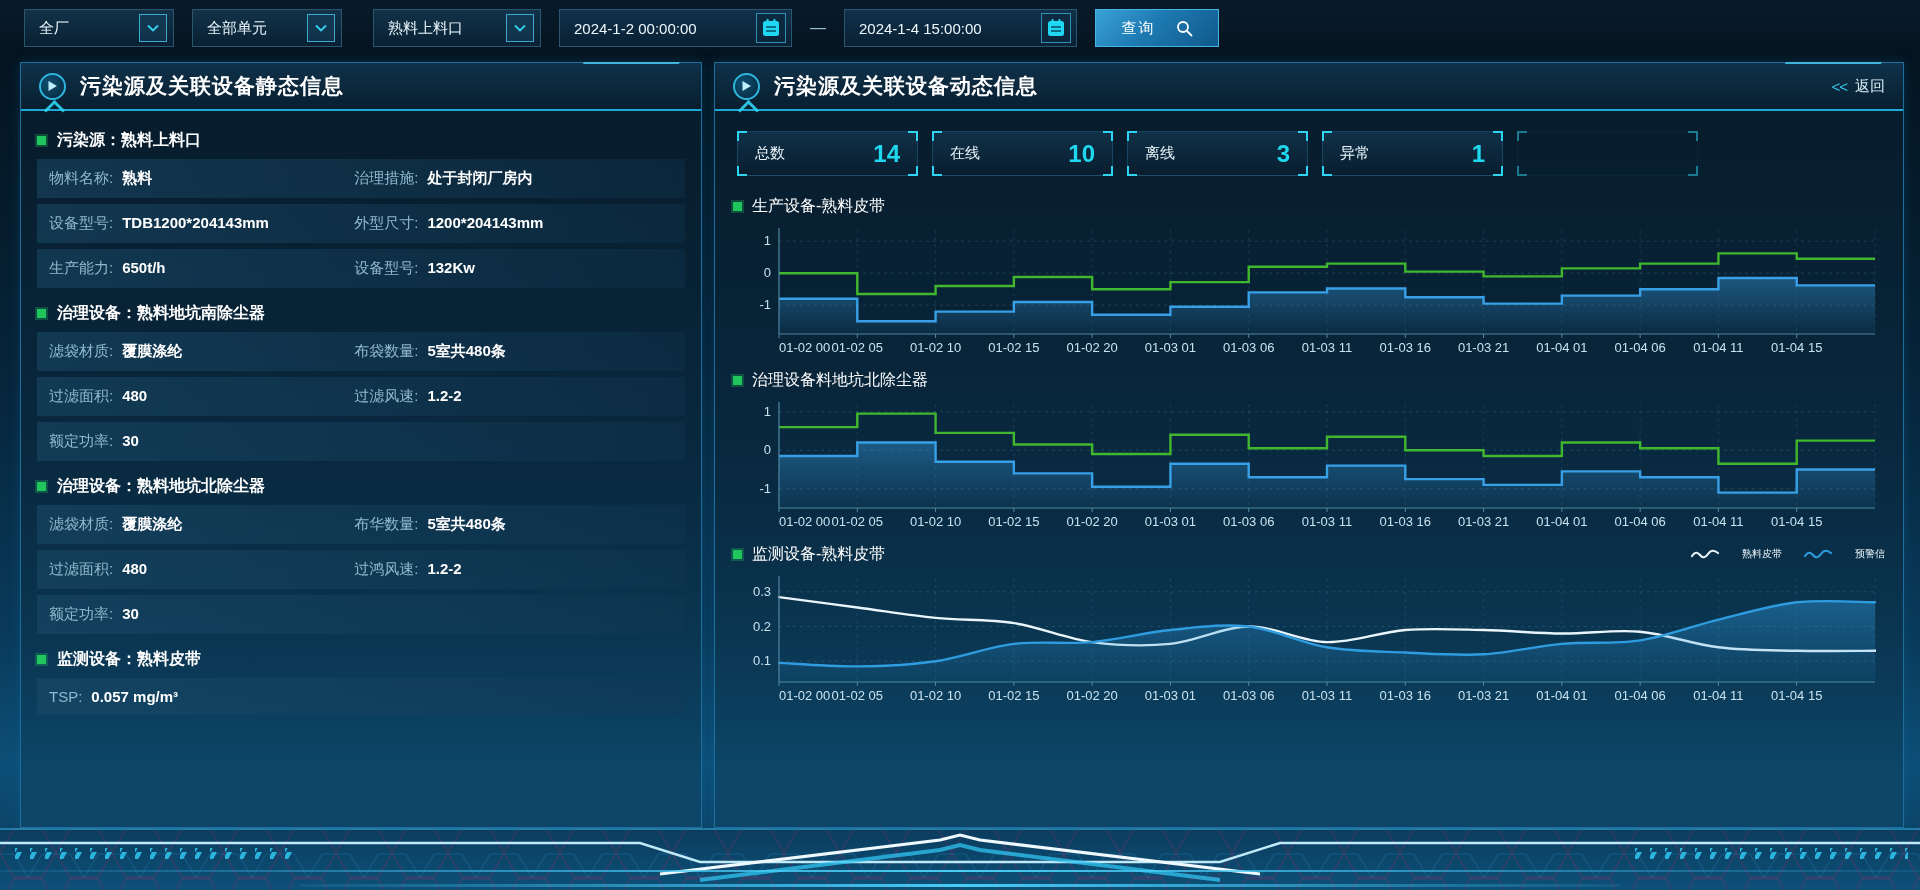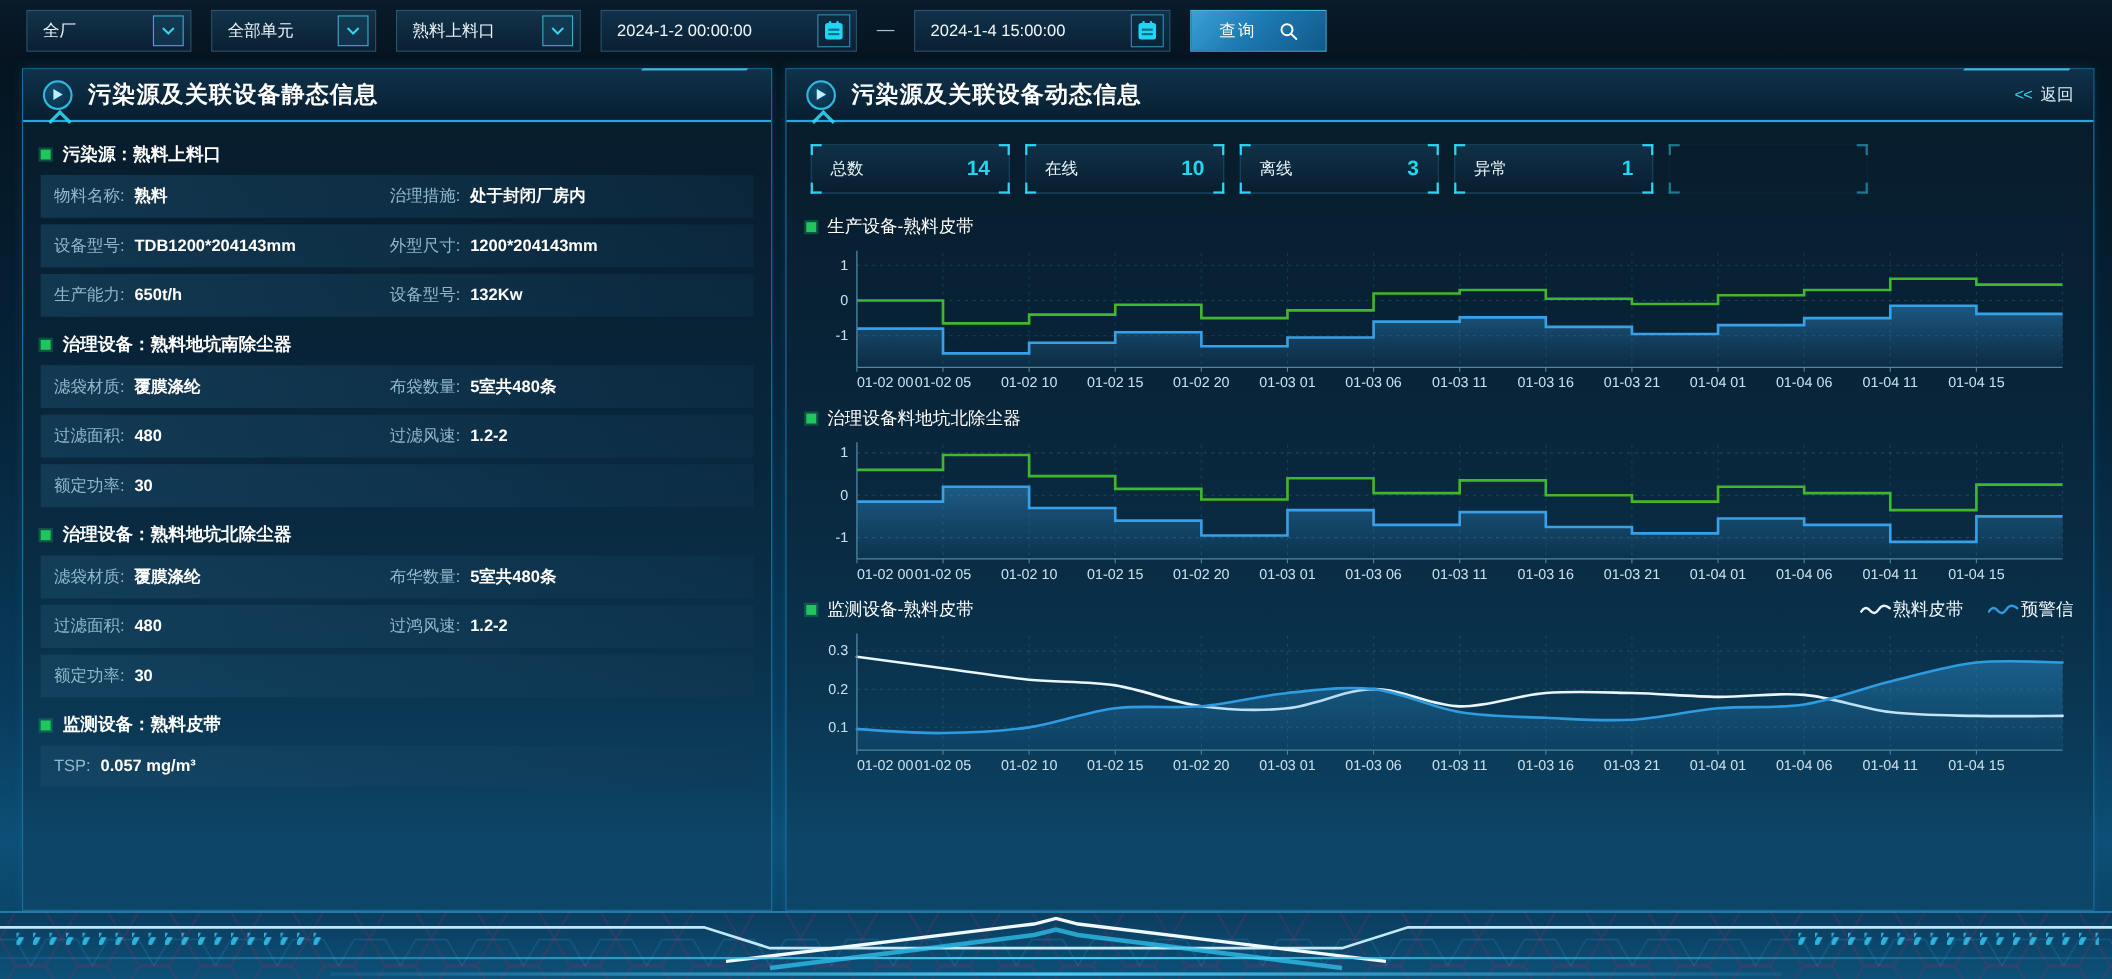--- a/index.html
+++ b/index.html
@@ -11,21 +11,21 @@
     position:relative;
   }
   
   .topbar { position:absolute; top:0; left:0; right:0; height:56px;
     display:flex; align-items:center; gap:18px; padding:0 24px;
     background:linear-gradient(180deg,rgba(9,28,44,.95),rgba(6,18,30,.55)); }
   .select { height:38px; min-width:150px; display:flex; align-items:center; justify-content:space-between;
     gap:14px; padding:0 6px 0 14px; font-size:15px; color:#e9f5fb;
     background:linear-gradient(180deg,#123349,#0a2033);
     border:1px solid #2a566f; position:relative; cursor:pointer; }
-  .select.wide { min-width:168px; }
+  .select.wide { min-width:168px;margin-left:13px; }
   .chev-box { width:28px; height:28px; border:1px solid #3fa9cf; background:rgba(22,70,100,.45);
     display:flex; align-items:center; justify-content:center; }
   .date-input { height:38px; display:flex; align-items:center; gap:10px; padding:0 5px 0 14px;
     font-size:15px; color:#eef7fc; background:linear-gradient(180deg,#10314a,#0a2033);
     border:1px solid #2a566f; cursor:pointer; }
   .date-input .txt { min-width:172px; }
   .cal-box { width:30px; height:30px; display:flex; align-items:center; justify-content:center;
     border:1px solid #2f8fb5; background:rgba(10,40,60,.5); }
   .range-dash { color:#9fc6d8; font-size:16px; }
   .query-btn { height:38px; width:124px; display:flex; align-items:center; justify-content:center; gap:20px;
@@ -72,29 +72,29 @@
   .stat-card { position:relative; width:181px; height:45px; display:flex; align-items:center;
     justify-content:space-between; padding:0 17px;
     background:linear-gradient(180deg,rgba(17,52,76,.85),rgba(9,30,47,.85));
     border:1px solid rgba(44,120,158,.4); }
   .stat-card .corner { position:absolute; width:10px; height:10px; border:0 solid #2fd4f2; }
   .corner.tl { top:-1px; left:-1px; border-top-width:2px; border-left-width:2px; }
   .corner.tr { top:-1px; right:-1px; border-top-width:2px; border-right-width:2px; }
   .corner.bl { bottom:-1px; left:-1px; border-bottom-width:2px; border-left-width:2px; }
   .corner.br { bottom:-1px; right:-1px; border-bottom-width:2px; border-right-width:2px; }
   .stat-label { font-size:15px; color:#e9f5fb; }
-  .stat-value { font-size:19px; font-weight:bold; color:#1fd8f0; }
+  .stat-value { font-size:24px; font-weight:bold; color:#1fd8f0; }
   .stat-card.ghost { background:transparent; border-color:rgba(44,120,158,.18); opacity:.5; }
   
   #charts { padding:10px 18px 0 18px; }
   .chart-block { margin-bottom:6px; }
   .chart-title-row { display:flex; align-items:center; gap:10px; height:32px; }
   .chart-title { font-size:16px; font-weight:normal; color:#fff; }
   .legend { margin-left:auto; display:flex; gap:22px; align-items:center; }
-  .legend-item { display:flex; align-items:center; gap:2px; font-size:16px; color:#eef7fc; cursor:pointer; }
+  .legend-item { display:flex; align-items:center; gap:23px; font-size:10px; color:#eef7fc; cursor:pointer; }
   .chart-svg { display:block; }
   .tick { font-size:13px; fill:#c9e2ef; font-family:"Liberation Sans",sans-serif; }
   
   .footer { position:absolute; left:0; right:0; bottom:0; height:62px; }
 </style>
 </head>
 <body>
 
 <div class="topbar">
   <div class="select">

